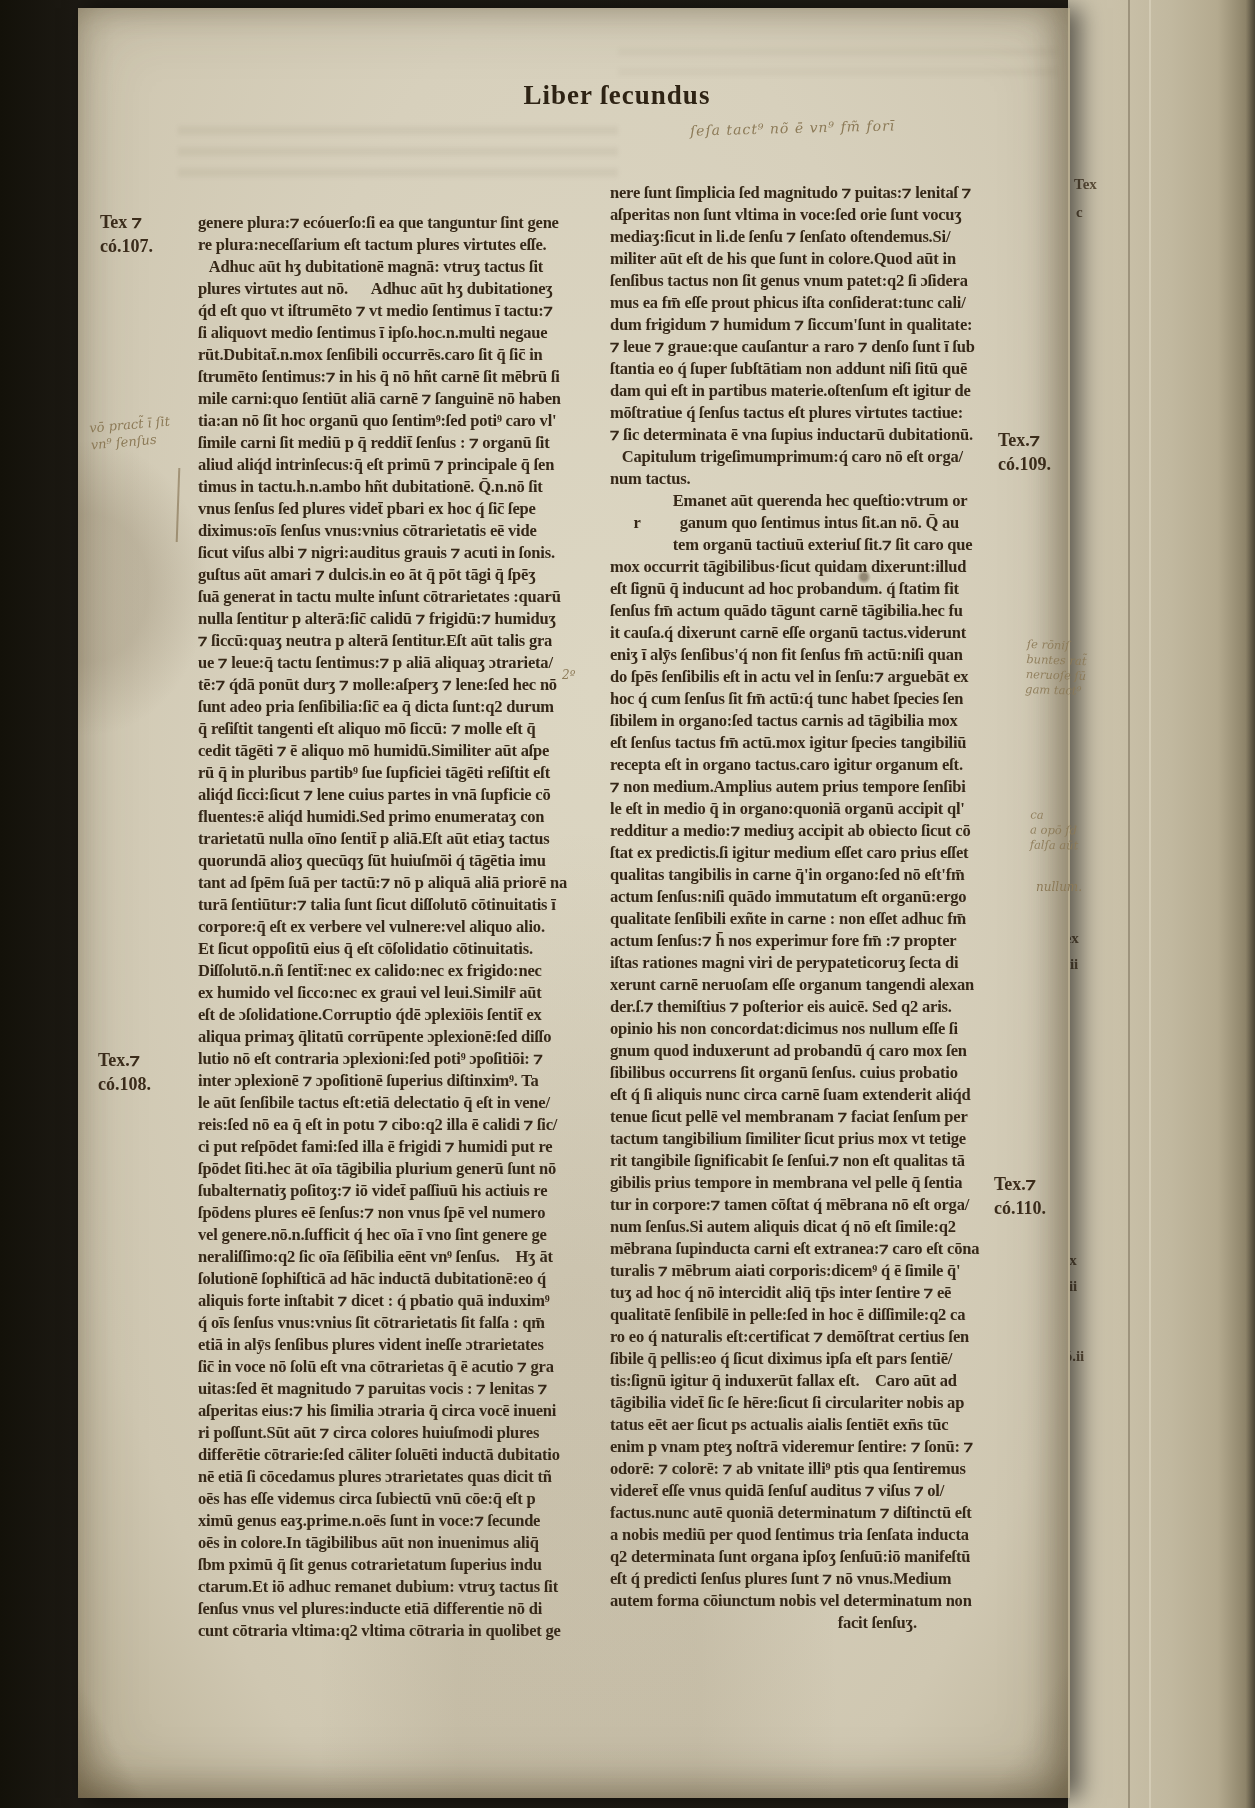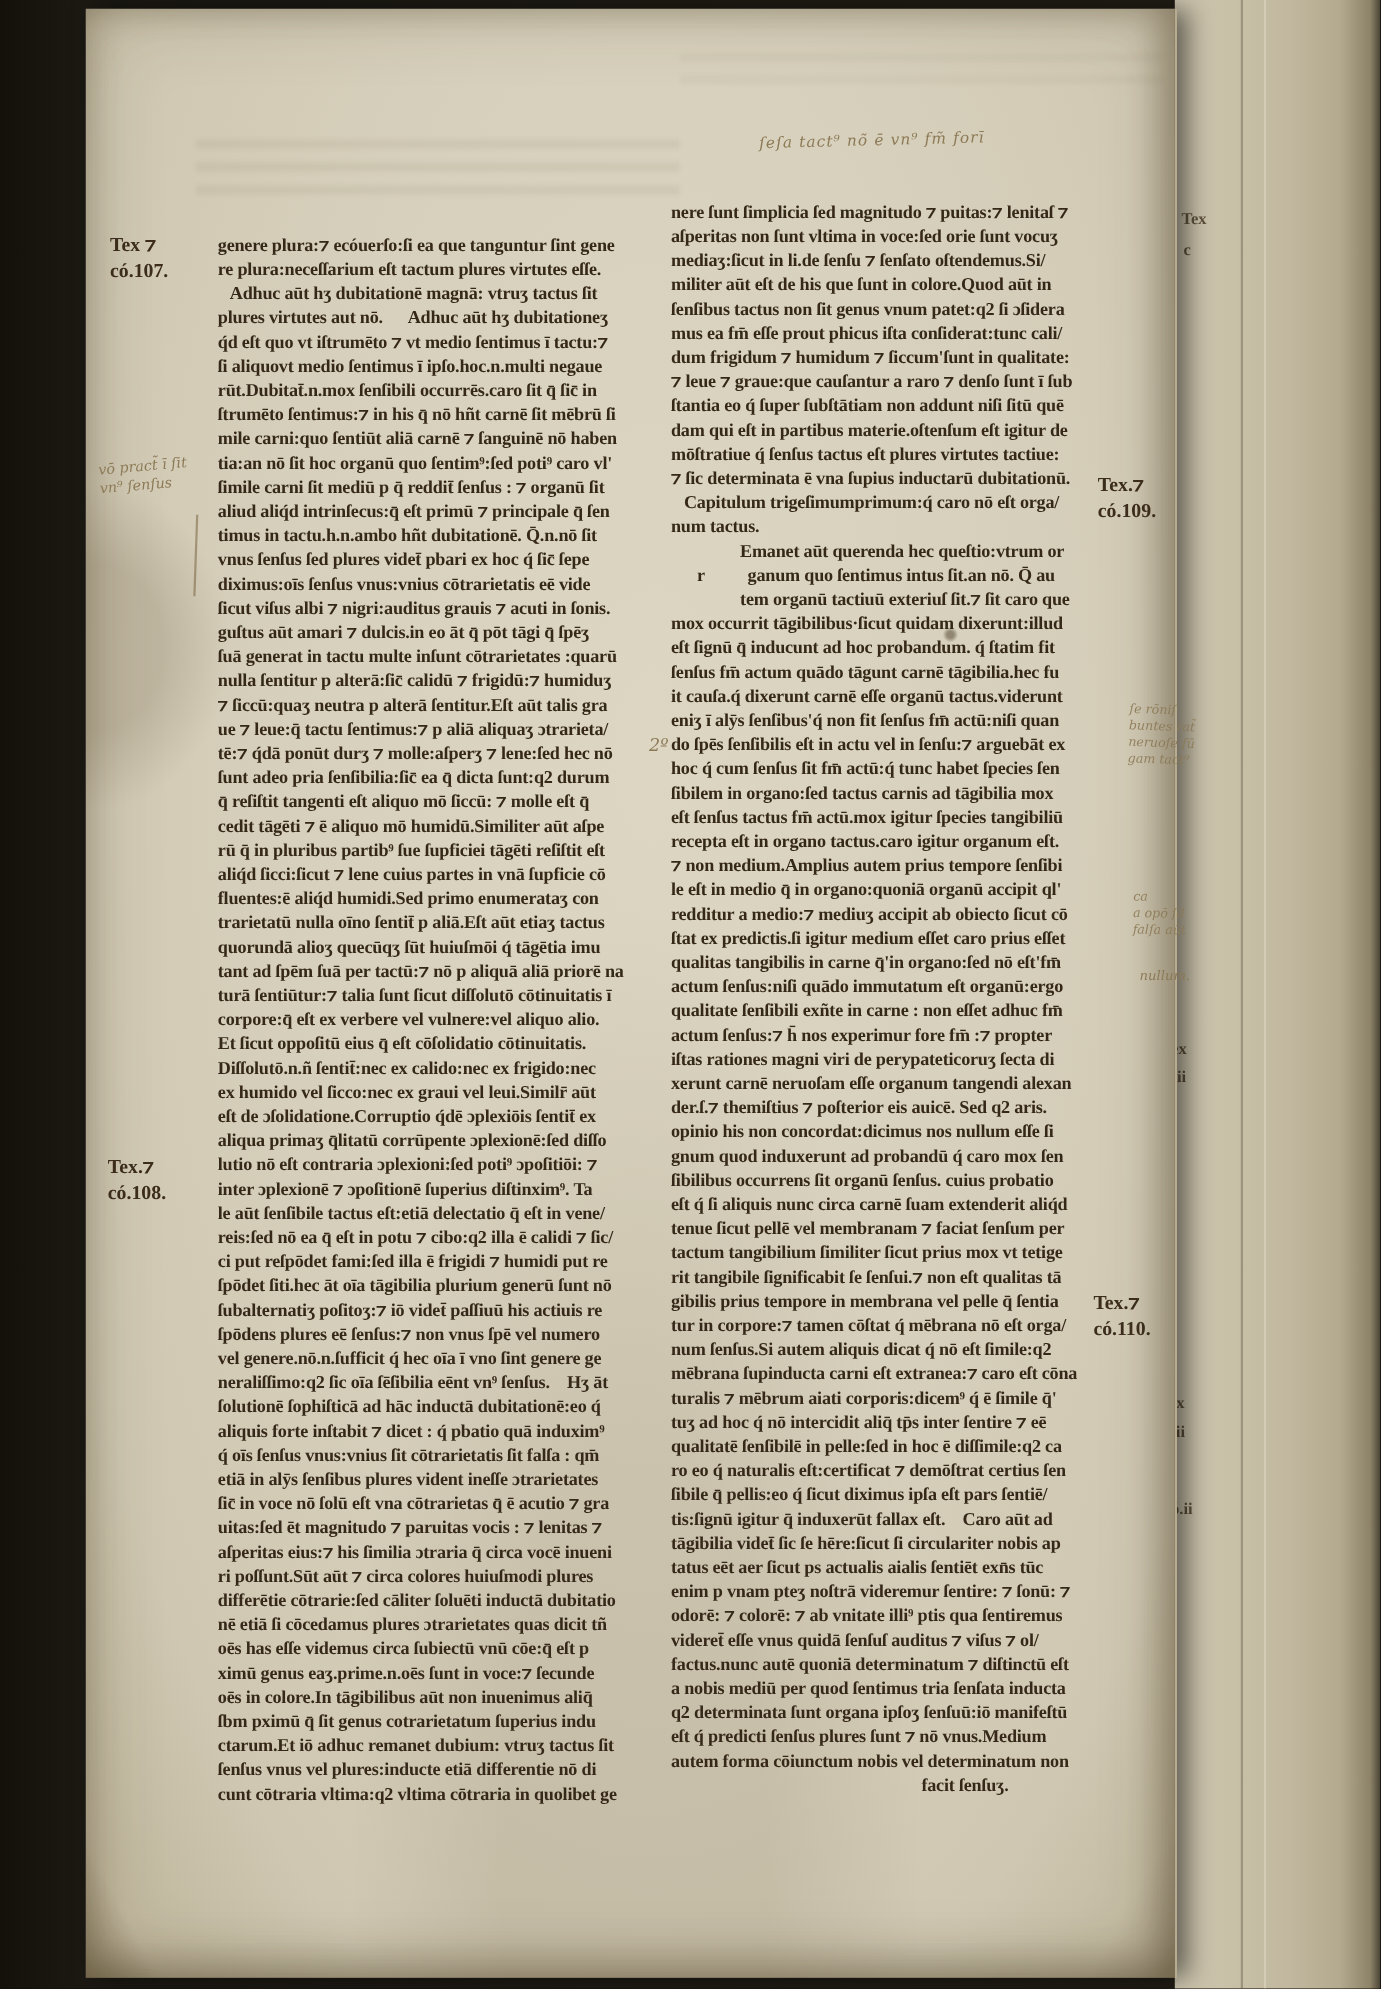--- a/index.html
+++ b/index.html
@@ -41,25 +41,25 @@
   .mn108{left:20px;top:1040px;}
   .mn109{left:920px;top:420px;}
   .mn110{left:916px;top:1164px;}
   .hand{position:absolute;font-style:italic;color:#8c7a57;white-space:pre;
     font-family:"DejaVu Serif",serif;}
   .hw-top{left:612px;top:112px;font-size:14px;transform:rotate(-1.5deg);letter-spacing:1px;}
   .hw-left{left:12px;top:408px;font-size:13px;line-height:17px;transform:rotate(-5deg);}
   .hw-ra{left:948px;top:630px;font-size:11.5px;line-height:15px;transform:rotate(2deg);opacity:.9;}
   .hw-rb{left:952px;top:800px;font-size:11.5px;line-height:15px;transform:rotate(1deg);opacity:.9;}
   .hw-rc{left:958px;top:872px;font-size:12px;}
-  .hw-mark{left:512px;top:660px;font-size:16px;}
+  .hw-mark{left:484px;top:660px;font-size:12px;}
   .bracket{position:absolute;left:99px;top:460px;width:2px;height:74px;
     background:rgba(120,100,65,.55);transform:rotate(2deg);}
   .frag{position:absolute;font-size:15px;font-weight:700;color:#4d3d28;opacity:.85;white-space:pre;
-    font-family:"Liberation Serif","DejaVu Serif",serif;margin-top:16px;}
+    font-family:"Liberation Serif","DejaVu Serif",serif;}
 </style>
 </head>
 <body>
 
 <div class="scene">
 
   <div class="next-page"></div>
   <div class="crease c1"></div>
   <div class="crease c2"></div>
 
@@ -68,20 +68,21 @@
   <div class="frag" style="left:1056px;top:930px;">Tex</div>
   <div class="frag" style="left:1052px;top:956px;">có.ii</div>
   <div class="frag" style="left:1054px;top:1252px;">Tex</div>
   <div class="frag" style="left:1051px;top:1278px;">có.ii</div>
   <div class="frag" style="left:1058px;top:1348px;">có.ii</div>
 
   <div class="main-page">
     <div class="ghost"></div>
     <div class="ghost2"></div>
 
+    <div class="header">Liber ſecundus</div>
 
     <div class="col col-left"><div class="tline">genere plura:⁊ ecóuerſo:ſi ea que tanguntur ſint gene</div><div class="tline">re plura:neceſſarium eſt tactum plures virtutes eſſe.</div><div class="tline">   Adhuc aūt hʒ dubitationē magnā: vtruʒ tactus ſit</div><div class="tline">plures virtutes aut nō.      Adhuc aūt hʒ dubitationeʒ</div><div class="tline">q́d eſt quo vt iſtrumēto ⁊ vt medio ſentimus ī tactu:⁊</div><div class="tline">ſi aliquovt medio ſentimus ī ipſo.hoc.n.multi negaue</div><div class="tline">rūt.Dubitat̄.n.mox ſenſibili occurrēs.caro ſit q̄ ſic̄ in</div><div class="tline">ſtrumēto ſentimus:⁊ in his q̄ nō hñt carnē ſit mēbrū ſi</div><div class="tline">mile carni:quo ſentiūt aliā carnē ⁊ ſanguinē nō haben</div><div class="tline">tia:an nō ſit hoc organū quo ſentim⁹:ſed poti⁹ caro vl'</div><div class="tline">ſimile carni ſit mediū p q̄ reddit̄ ſenſus : ⁊ organū ſit</div><div class="tline">aliud aliq́d intrinſecus:q̄ eſt primū ⁊ principale q̄ ſen</div><div class="tline">timus in tactu.h.n.ambo hñt dubitationē. Q̄.n.nō ſit</div><div class="tline">vnus ſenſus ſed plures videt̄ pbari ex hoc q́ ſic̄ ſepe</div><div class="tline">diximus:oīs ſenſus vnus:vnius cōtrarietatis eē vide</div><div class="tline">ſicut viſus albi ⁊ nigri:auditus grauis ⁊ acuti in ſonis.</div><div class="tline">guſtus aūt amari ⁊ dulcis.in eo āt q̄ pōt tāgi q̄ ſpēʒ</div><div class="tline">ſuā generat in tactu multe inſunt cōtrarietates :quarū</div><div class="tline">nulla ſentitur p alterā:ſic̄ calidū ⁊ frigidū:⁊ humiduʒ</div><div class="tline">⁊ ſiccū:quaʒ neutra p alterā ſentitur.Eſt aūt talis gra</div><div class="tline">ue ⁊ leue:q̄ tactu ſentimus:⁊ p aliā aliquaʒ ɔtrarieta/</div><div class="tline">tē:⁊ q́dā ponūt durʒ ⁊ molle:aſperʒ ⁊ lene:ſed hec nō</div><div class="tline">ſunt adeo pria ſenſibilia:ſic̄ ea q̄ dicta ſunt:q2 durum</div><div class="tline">q̄ reſiſtit tangenti eſt aliquo mō ſiccū: ⁊ molle eſt q̄</div><div class="tline">cedit tāgēti ⁊ ē aliquo mō humidū.Similiter aūt aſpe</div><div class="tline">rū q̄ in pluribus partib⁹ ſue ſupficiei tāgēti reſiſtit eſt</div><div class="tline">aliq́d ſicci:ſicut ⁊ lene cuius partes in vnā ſupficie cō</div><div class="tline">fluentes:ē aliq́d humidi.Sed primo enumerataʒ con</div><div class="tline">trarietatū nulla oīno ſentit̄ p aliā.Eſt aūt etiaʒ tactus</div><div class="tline">quorundā alioʒ quecūqʒ ſūt huiuſmōi q́ tāgētia imu</div><div class="tline">tant ad ſpēm ſuā per tactū:⁊ nō p aliquā aliā priorē na</div><div class="tline">turā ſentiūtur:⁊ talia ſunt ſicut diſſolutō cōtinuitatis ī</div><div class="tline">corpore:q̄ eſt ex verbere vel vulnere:vel aliquo alio.</div><div class="tline">Et ſicut oppoſitū eius q̄ eſt cōſolidatio cōtinuitatis.</div><div class="tline">Diſſolutō.n.ñ ſentit̄:nec ex calido:nec ex frigido:nec</div><div class="tline">ex humido vel ſicco:nec ex graui vel leui.Similr̄ aūt</div><div class="tline">eſt de ɔſolidatione.Corruptio q́dē ɔplexiōis ſentit̄ ex</div><div class="tline">aliqua primaʒ q̄litatū corrūpente ɔplexionē:ſed diſſo</div><div class="tline">lutio nō eſt contraria ɔplexioni:ſed poti⁹ ɔpoſitiōi: ⁊</div><div class="tline">inter ɔplexionē ⁊ ɔpoſitionē ſuperius diſtinxim⁹. Ta</div><div class="tline">le aūt ſenſibile tactus eſt:etiā delectatio q̄ eſt in vene/</div><div class="tline">reis:ſed nō ea q̄ eſt in potu ⁊ cibo:q2 illa ē calidi ⁊ ſic/</div><div class="tline">ci put reſpōdet fami:ſed illa ē frigidi ⁊ humidi put re</div><div class="tline">ſpōdet ſiti.hec āt oīa tāgibilia plurium generū ſunt nō</div><div class="tline">ſubalternatiʒ poſitoʒ:⁊ iō videt̄ paſſiuū his actiuis re</div><div class="tline">ſpōdens plures eē ſenſus:⁊ non vnus ſpē vel numero</div><div class="tline">vel genere.nō.n.ſufficit q́ hec oīa ī vno ſint genere ge</div><div class="tline">neraliſſimo:q2 ſic oīa ſēſibilia eēnt vn⁹ ſenſus.    Hʒ āt</div><div class="tline">ſolutionē ſophiſticā ad hāc inductā dubitationē:eo q́</div><div class="tline">aliquis forte inſtabit ⁊ dicet : q́ pbatio quā induxim⁹</div><div class="tline">q́ oīs ſenſus vnus:vnius ſit cōtrarietatis ſit falſa : qm̄</div><div class="tline">etiā in alȳs ſenſibus plures vident ineſſe ɔtrarietates</div><div class="tline">ſic̄ in voce nō ſolū eſt vna cōtrarietas q̄ ē acutio ⁊ gra</div><div class="tline">uitas:ſed ēt magnitudo ⁊ paruitas vocis : ⁊ lenitas ⁊</div><div class="tline">aſperitas eius:⁊ his ſimilia ɔtraria q̄ circa vocē inueni</div><div class="tline">ri poſſunt.Sūt aūt ⁊ circa colores huiuſmodi plures</div><div class="tline">differētie cōtrarie:ſed cāliter ſoluēti inductā dubitatio</div><div class="tline">nē etiā ſi cōcedamus plures ɔtrarietates quas dicit tñ</div><div class="tline">oēs has eſſe videmus circa ſubiectū vnū cōe:q̄ eſt p</div><div class="tline">ximū genus eaʒ.prime.n.oēs ſunt in voce:⁊ ſecunde</div><div class="tline">oēs in colore.In tāgibilibus aūt non inuenimus aliq̄</div><div class="tline">ſbm pximū q̄ ſit genus cotrarietatum ſuperius indu</div><div class="tline">ctarum.Et iō adhuc remanet dubium: vtruʒ tactus ſit</div><div class="tline">ſenſus vnus vel plures:inducte etiā differentie nō di</div><div class="tline">cunt cōtraria vltima:q2 vltima cōtraria in quolibet ge</div></div>
     <div class="col col-right"><div class="tline">nere ſunt ſimplicia ſed magnitudo ⁊ puitas:⁊ lenitaſ ⁊</div><div class="tline">aſperitas non ſunt vltima in voce:ſed orie ſunt vocuʒ</div><div class="tline">mediaʒ:ſicut in li.de ſenſu ⁊ ſenſato oſtendemus.Si/</div><div class="tline">militer aūt eſt de his que ſunt in colore.Quod aūt in</div><div class="tline">ſenſibus tactus non ſit genus vnum patet:q2 ſi ɔſidera</div><div class="tline">mus ea fm̄ eſſe prout phicus iſta conſiderat:tunc cali/</div><div class="tline">dum frigidum ⁊ humidum ⁊ ſiccum'ſunt in qualitate:</div><div class="tline">⁊ leue ⁊ graue:que cauſantur a raro ⁊ denſo ſunt ī ſub</div><div class="tline">ſtantia eo q́ ſuper ſubſtātiam non addunt niſi ſitū quē</div><div class="tline">dam qui eſt in partibus materie.oſtenſum eſt igitur de</div><div class="tline">mōſtratiue q́ ſenſus tactus eſt plures virtutes tactiue:</div><div class="tline">⁊ ſic determinata ē vna ſupius inductarū dubitationū.</div><div class="tline">   Capitulum trigeſimumprimum:q́ caro nō eſt orga/</div><div class="tline">num tactus.</div><div class="tline">                Emanet aūt querenda hec queſtio:vtrum or</div><div class="tline">      r          ganum quo ſentimus intus ſit.an nō. Q̄ au</div><div class="tline">                tem organū tactiuū exteriuſ ſit.⁊ ſit caro que</div><div class="tline">mox occurrit tāgibilibus·ſicut quidam dixerunt:illud</div><div class="tline">eſt ſignū q̄ inducunt ad hoc probandum. q́ ſtatim fit</div><div class="tline">ſenſus fm̄ actum quādo tāgunt carnē tāgibilia.hec fu</div><div class="tline">it cauſa.q́ dixerunt carnē eſſe organū tactus.viderunt</div><div class="tline">eniʒ ī alȳs ſenſibus'q́ non fit ſenſus fm̄ actū:niſi quan</div><div class="tline">do ſpēs ſenſibilis eſt in actu vel in ſenſu:⁊ arguebāt ex</div><div class="tline">hoc q́ cum ſenſus ſit fm̄ actū:q́ tunc habet ſpecies ſen</div><div class="tline">ſibilem in organo:ſed tactus carnis ad tāgibilia mox</div><div class="tline">eſt ſenſus tactus fm̄ actū.mox igitur ſpecies tangibiliū</div><div class="tline">recepta eſt in organo tactus.caro igitur organum eſt.</div><div class="tline">⁊ non medium.Amplius autem prius tempore ſenſibi</div><div class="tline">le eſt in medio q̄ in organo:quoniā organū accipit ql'</div><div class="tline">redditur a medio:⁊ mediuʒ accipit ab obiecto ſicut cō</div><div class="tline">ſtat ex predictis.ſi igitur medium eſſet caro prius eſſet</div><div class="tline">qualitas tangibilis in carne q̄'in organo:ſed nō eſt'fm̄</div><div class="tline">actum ſenſus:niſi quādo immutatum eſt organū:ergo</div><div class="tline">qualitate ſenſibili exñte in carne : non eſſet adhuc fm̄</div><div class="tline">actum ſenſus:⁊ h̄ nos experimur fore fm̄ :⁊ propter</div><div class="tline">iſtas rationes magni viri de perypateticoruʒ ſecta di</div><div class="tline">xerunt carnē neruoſam eſſe organum tangendi alexan</div><div class="tline">der.ſ.⁊ themiſtius ⁊ poſterior eis auicē. Sed q2 aris.</div><div class="tline">opinio his non concordat:dicimus nos nullum eſſe ſi</div><div class="tline">gnum quod induxerunt ad probandū q́ caro mox ſen</div><div class="tline">ſibilibus occurrens ſit organū ſenſus. cuius probatio</div><div class="tline">eſt q́ ſi aliquis nunc circa carnē ſuam extenderit aliq́d</div><div class="tline">tenue ſicut pellē vel membranam ⁊ faciat ſenſum per</div><div class="tline">tactum tangibilium ſimiliter ſicut prius mox vt tetige</div><div class="tline">rit tangibile ſignificabit ſe ſenſui.⁊ non eſt qualitas tā</div><div class="tline">gibilis prius tempore in membrana vel pelle q̄ ſentia</div><div class="tline">tur in corpore:⁊ tamen cōſtat q́ mēbrana nō eſt orga/</div><div class="tline">num ſenſus.Si autem aliquis dicat q́ nō eſt ſimile:q2</div><div class="tline">mēbrana ſupinducta carni eſt extranea:⁊ caro eſt cōna</div><div class="tline">turalis ⁊ mēbrum aiati corporis:dicem⁹ q́ ē ſimile q̄'</div><div class="tline">tuʒ ad hoc q́ nō intercidit aliq̄ tp̄s inter ſentire ⁊ eē</div><div class="tline">qualitatē ſenſibilē in pelle:ſed in hoc ē diſſimile:q2 ca</div><div class="tline">ro eo q́ naturalis eſt:certificat ⁊ demōſtrat certius ſen</div><div class="tline">ſibile q̄ pellis:eo q́ ſicut diximus ipſa eſt pars ſentiē/</div><div class="tline">tis:ſignū igitur q̄ induxerūt fallax eſt.    Caro aūt ad</div><div class="tline">tāgibilia videt̄ ſic ſe hēre:ſicut ſi circulariter nobis ap</div><div class="tline">tatus eēt aer ſicut ps actualis aialis ſentiēt exn̄s tūc</div><div class="tline">enim p vnam pteʒ noſtrā videremur ſentire: ⁊ ſonū: ⁊</div><div class="tline">odorē: ⁊ colorē: ⁊ ab vnitate illi⁹ ptis qua ſentiremus</div><div class="tline">videret̄ eſſe vnus quidā ſenſuſ auditus ⁊ viſus ⁊ ol/</div><div class="tline">factus.nunc autē quoniā determinatum ⁊ diſtinctū eſt</div><div class="tline">a nobis mediū per quod ſentimus tria ſenſata inducta</div><div class="tline">q2 determinata ſunt organa ipſoʒ ſenſuū:iō manifeſtū</div><div class="tline">eſt q́ predicti ſenſus plures ſunt ⁊ nō vnus.Medium</div><div class="tline">autem forma cōiunctum nobis vel determinatum non</div><div class="tline">                                                          facit ſenſuʒ.</div></div>
 
     <div class="mnote mn107"><span>Tex ⁊</span><br><span>có.107.</span></div>
     <div class="mnote mn108"><span>Tex.⁊</span><br><span>có.108.</span></div>
     <div class="mnote mn109"><span>Tex.⁊</span><br><span>có.109.</span></div>
     <div class="mnote mn110"><span>Tex.⁊</span><br><span>có.110.</span></div>
 
     <div class="hand hw-top">ſeſa tact⁹ nõ ē vn⁹ fm̃ forī</div>

